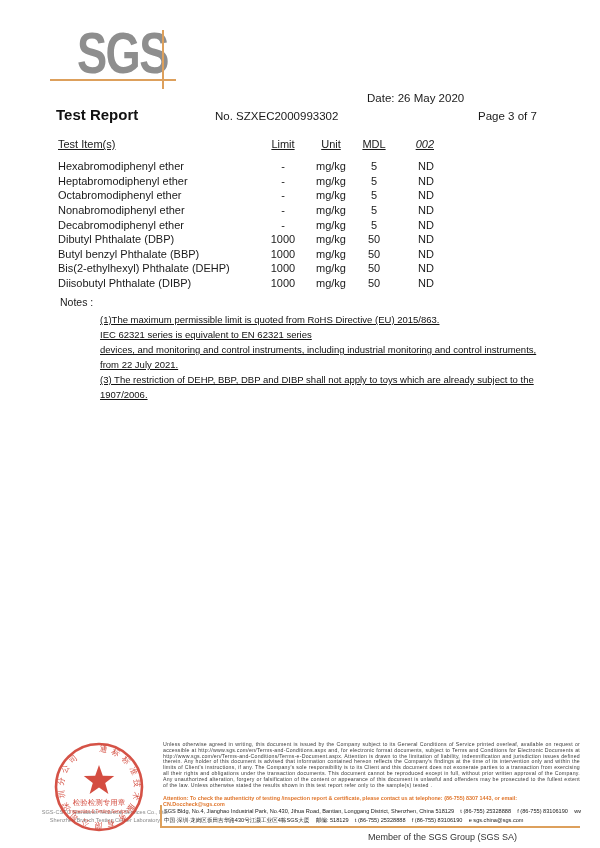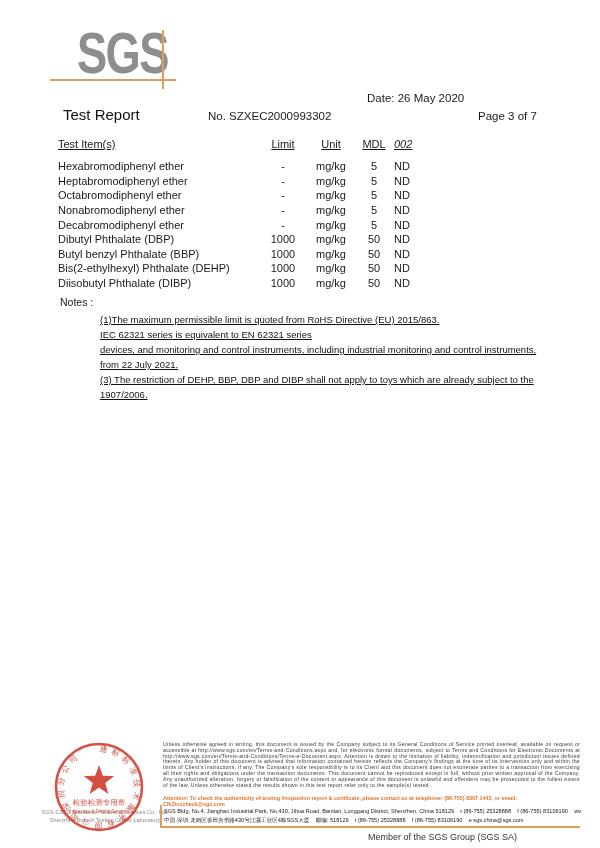--- a/index.html
+++ b/index.html
@@ -12,33 +12,33 @@
   }
   
   .logo-text{
     position:absolute; left:77px; top:24px;
     font-size:58px; font-weight:700; line-height:1; letter-spacing:-2px;
     color:#8e8e8e; transform:scaleX(.78); transform-origin:left top;
   }
   .logo-hline{position:absolute; left:50px; top:79px; width:126px; height:2px; background:#dda05c;}
   .logo-vline{position:absolute; left:162px; top:30px; width:2px; height:59px; background:#dda05c;}
   
-  .rpt-title{position:absolute; left:63px; top:106px; font-size:15px; font-weight:400; color:#111;text-align:center;}
-  .rpt-no{position:absolute; left:208px; top:110px; font-size:11.5px;}
+  .rpt-title{position:absolute; left:56px; top:106px; font-size:15px; font-weight:700; color:#111;text-align:center;}
+  .rpt-no{position:absolute; left:215px; top:110px; font-size:11.5px;}
   .rpt-date{position:absolute; left:367px; top:92px; font-size:11.5px;}
   .rpt-page{position:absolute; left:478px; top:110px; font-size:11.5px;}
   
   .tbl{position:absolute; left:58px; top:136px; right:50px; font-size:11px;}
   .t-row{display:flex; height:14.6px; align-items:center;}
   .t-head{height:16px;}
   .c-item{width:200px; text-align:left; white-space:nowrap;}
   .c-limit{width:50px; text-align:center;}
   .c-unit{width:46px; text-align:center;}
   .c-mdl{width:40px; text-align:center;}
-  .c-res{width:40px; text-align:left;}
+  .c-res{width:40px; text-align:right;}
   .t-head span{text-decoration:underline;}
   .hdr-sample span{font-style:italic;}
   .rows{margin-top:7px;}
   
   .notes-label{position:absolute; left:60px; top:296px; font-size:10.5px;}
   .notes{position:absolute; left:100px; top:312px; width:480px; font-size:9.5px; color:#111;}
   .notes div{height:15px; line-height:15px; white-space:nowrap; overflow:hidden;text-decoration:underline;}
   
   .company-lines{position:absolute; left:30px; top:808px; width:150px; text-align:center;
     font-size:5.6px; line-height:8px; color:#8a8a8a; white-space:nowrap;}

